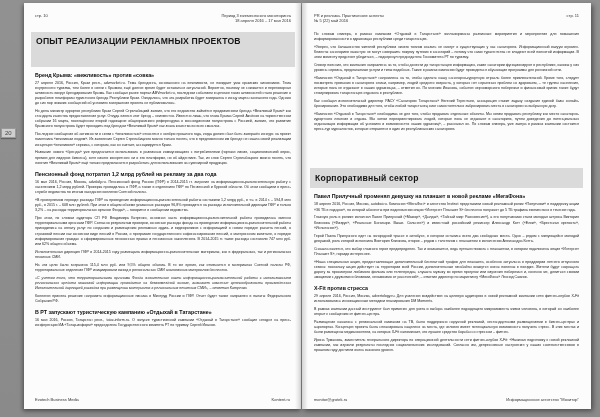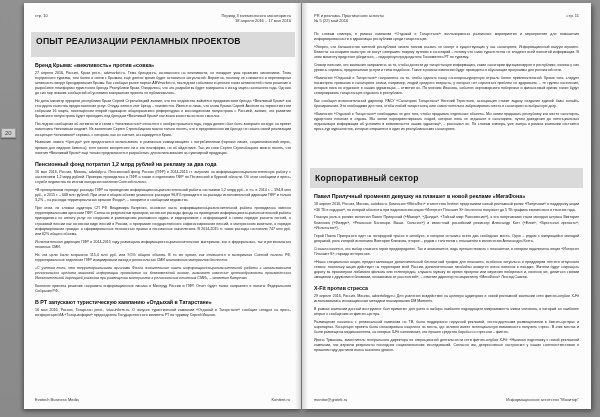--- a/index.html
+++ b/index.html
@@ -24,21 +24,21 @@
   .page.left{left:24px;width:277px;padding:10px 10px 16px 11px;box-shadow:-1px 2px 4px rgba(0,0,0,.45);}
   .page.right{left:302px;width:289px;padding:10px 12px 16px 12px;box-shadow:2px 2px 5px rgba(0,0,0,.45);}
   .page.left::after{content:"";position:absolute;top:0;right:0;width:6px;height:100%;
     background:linear-gradient(to right, rgba(0,0,0,0), rgba(0,0,0,.14));}
   .page.right::after{content:"";position:absolute;top:0;left:0;width:6px;height:100%;
     background:linear-gradient(to left, rgba(0,0,0,0), rgba(0,0,0,.16));}
   .phead{display:flex;justify-content:space-between;align-items:flex-start;
     font-size:4px;line-height:1.35;color:#333;margin-bottom:8px;}
   .phead .r{text-align:right;}
   .section-bar{
-    background:#dadada;margin:0 -4px 5px -4px;padding:4px 5px 10px 5px;
+    background:#dadada;margin:0 -4px 5px -4px;padding:4px 5px 20px 5px;
   }
   .section-bar .big{font-size:8.6px;font-weight:bold;letter-spacing:.2px;line-height:1.25;color:#151515;}
   .section-bar .sub{font-size:7.2px;font-weight:bold;line-height:1.3;color:#151515;}
   .section-bar.single{padding:4.5px 5px;margin-top:36px;}
   .section-bar.single .big{font-size:8.6px;}
   h3.art{font-size:5.3px;font-weight:bold;margin:5px 0 2.5px 0;line-height:1.3;color:#0d0d0d;}
   p.body{font-size:3.6px;line-height:1.42;text-align:justify;margin:0 0 2.8px 0;color:#1c1c1c;}
   p.body.it{font-style:italic;}
   .pfoot{
     position:absolute;left:11px;right:11px;bottom:7px;

